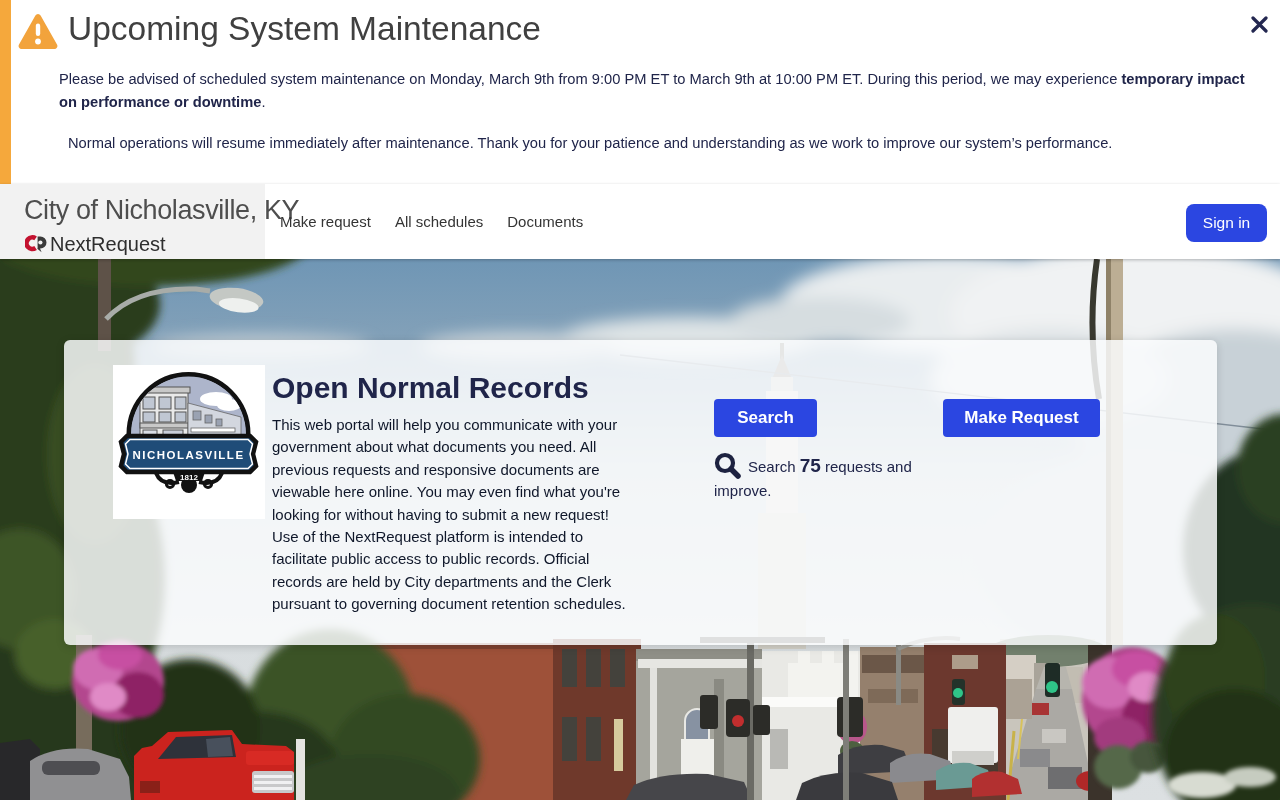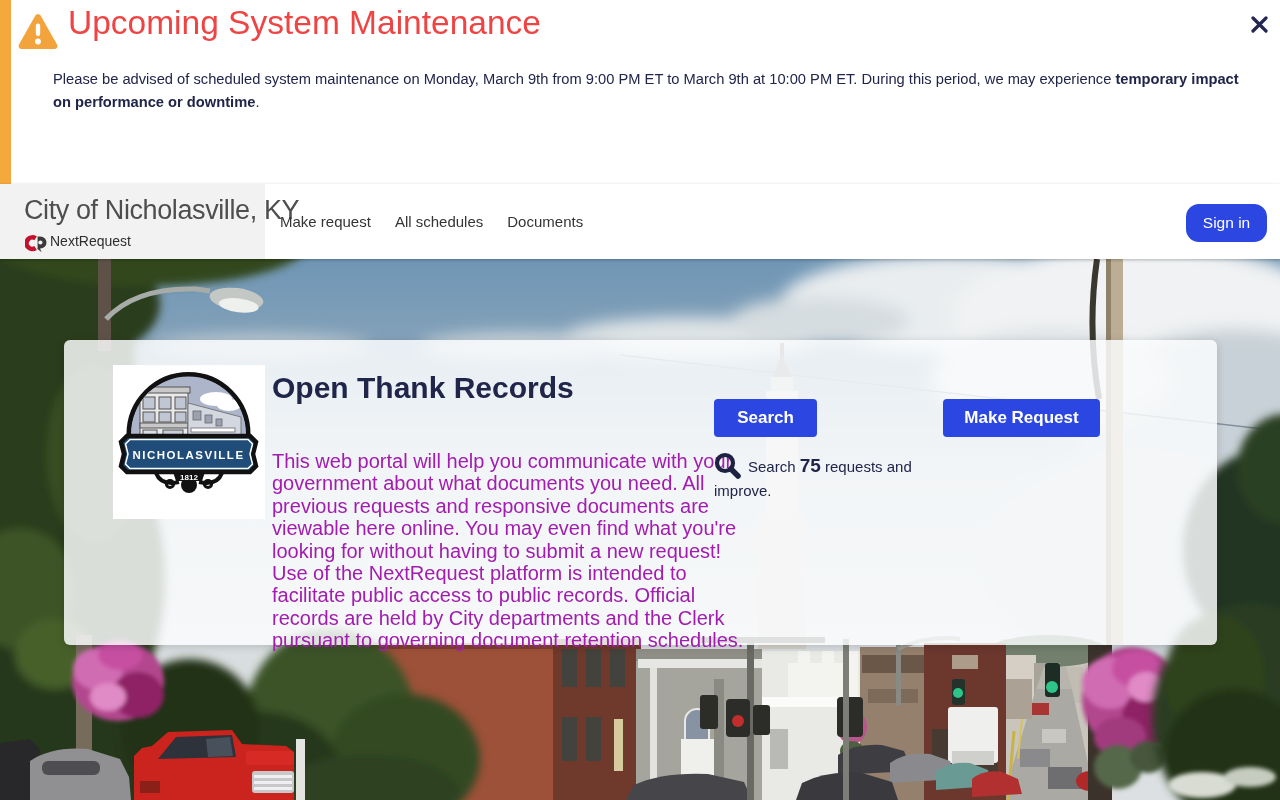--- a/index.html
+++ b/index.html
@@ -2,43 +2,43 @@
 <html><head>
 <meta charset="utf-8">
 <style>
 * { margin:0; padding:0; box-sizing:border-box; }
 html,body { width:1280px; height:800px; overflow:hidden; font-family:"Liberation Sans", sans-serif; }
 body { position:relative; background:#fff; }
 
 
 .banner { position:absolute; left:0; top:0; width:1280px; height:184px; background:#fff; border-left:11px solid #F5A83C; }
 .warn { position:absolute; left:7px; top:13px; }
-.banner h1 { position:absolute; left:57px; top:4px; font-size:33.5px; font-weight:400; color:#ef4444; }
-.banner .p1 { position:absolute; left:42px; top:68px; white-space:nowrap; font-size:14.7px; line-height:23px; color:#20254A; }
+.banner h1 { position:absolute; left:57px; top:10px; font-size:33.5px; font-weight:400; color:#404040; }
+.banner .p1 { position:absolute; left:48px; top:68px; white-space:nowrap; font-size:14.7px; line-height:23px; color:#20254A; }
 .banner .p2 { position:absolute; left:57px; top:132px; white-space:nowrap; font-size:14.7px; line-height:23px; color:#20254A; }
 .closex { position:absolute; right:12px; top:16px; }
 
 
 .header { position:absolute; left:0; top:184px; width:1280px; height:75px; background:#fff; box-shadow:0 1px 3px rgba(0,0,0,0.25); }
 .brand { position:absolute; left:0; top:0; width:265px; height:75px; background:#F2F2F2; }
 .city { position:absolute; left:24px; top:11px; font-size:27px; letter-spacing:-0.4px; color:#4E4E4E; white-space:nowrap; }
-.nrtext { position:absolute; left:50px; top:49px; font-size:14px; color:#2E2E2E; }
+.nrtext { position:absolute; left:50px; top:49px; font-size:20px; color:#2E2E2E; }
 .nav { position:absolute; left:280px; top:0; height:75px; display:flex; align-items:center; gap:24px; }
 .nav a { font-size:15px; color:#343434; text-decoration:none; }
-.signin { position:absolute; right:13px; top:20px; width:81px; height:38px; background:#2B46E1; color:#fff; font-size:15.5px; font-family:"Liberation Sans", sans-serif; border:none; border-radius:13px; }
+.signin { position:absolute; right:13px; top:20px; width:81px; height:38px; background:#2B46E1; color:#fff; font-size:15.5px; font-family:"Liberation Sans", sans-serif; border:none; border-radius:8px; }
 
 
 .hero { position:absolute; left:0; top:259px; width:1280px; height:541px; overflow:hidden; }
 .hero svg.bg { position:absolute; left:0; top:0; }
 
 
 .card { position:absolute; left:64px; top:81px; width:1153px; height:305px; background:rgba(252,253,254,0.84); border-radius:6px; box-shadow:0 2px 8px rgba(0,0,0,0.15); }
 .logobox { position:absolute; left:25px; top:25px; width:152px; height:154px; background:#fff;margin-left:24px; }
 .card h2 { position:absolute; left:208px; top:31px; font-size:30px; font-weight:700; color:#20254A; }
-.card .desc { position:absolute; left:208px; top:74px; font-size:20px; line-height:22.4px; color:#a21caf; white-space:nowrap;margin-top:36px; }
+.card .desc { position:absolute; left:208px; top:74px; font-size:15px; line-height:22.4px; color:#0f172a; white-space:nowrap; }
 .btn { position:absolute; top:59px; height:38px; background:#2B46E1; color:#fff; font-weight:700; font-size:17px; border-radius:4px; display:flex; align-items:center; justify-content:center; }
 .btn.search { left:650px; width:103px; }
 .btn.makereq { left:879px; width:157px; }
 .cap { position:absolute; top:112px; font-size:15px; line-height:23px; color:#20254A; white-space:nowrap; }
 .cap.s { left:650px; }
 .cap.m { left:879px; }
 .cap .num { font-size:19px; font-weight:700; }
 .cap svg { vertical-align:-7px; margin-right:7px; }
 </style>
 </head>
@@ -297,39 +297,40 @@
         <text x="75.5" y="93.5" font-size="11.5" font-weight="bold" fill="#fff" text-anchor="middle" font-family="Liberation Sans" letter-spacing="1.5">NICHOLASVILLE</text>
         <path d="M43,108 Q48,121 66,117" stroke="#111" stroke-width="4" fill="none"></path>
         <path d="M109,108 Q104,121 86,117" stroke="#111" stroke-width="4" fill="none"></path>
         <circle cx="57" cy="119" r="3.6" fill="none" stroke="#111" stroke-width="3"></circle>
         <circle cx="95" cy="119" r="3.6" fill="none" stroke="#111" stroke-width="3"></circle>
         <circle cx="76" cy="120" r="8" fill="#111"></circle>
         <polygon points="60,107 92,107 89,116 63,116" fill="#111"></polygon>
         <text x="76" y="114.5" font-size="8" font-weight="bold" fill="#fff" text-anchor="middle" font-family="Liberation Sans">1812</text>
       </svg>
     </div>
-    <h2>Open Thank Records</h2>
+    <h2>Open Normal Records</h2>
     <div class="desc">This web portal will help you communicate with your<br>government about what documents you need. All<br>previous requests and responsive documents are<br>viewable here online. You may even find what you're<br>looking for without having to submit a new request!<br>Use of the NextRequest platform is intended to<br>facilitate public access to public records. Official<br>records are held by City departments and the Clerk<br>pursuant to governing document retention schedules.</div>
     <div class="btn search">Search</div>
     <div class="btn makereq">Make Request</div>
     <div class="cap s"><svg width="27" height="27" viewBox="0 0 27 27">
           <circle cx="11" cy="11" r="8" fill="none" stroke="#1D2240" stroke-width="4.2"></circle>
           <line x1="17" y1="17" x2="24" y2="24" stroke="#1D2240" stroke-width="5.5" stroke-linecap="round"></line>
         </svg>Search <span class="num">75</span> requests and<br><span class="cap2">improve.</span></div>
   </div>
 </div>
 
 <div class="banner">
   <svg class="warn" width="40" height="36" viewBox="0 0 40 36">
     <path d="M17.4,2.5 a3,3 0 0 1 5.2,0 L39,31.5 a3,3 0 0 1 -2.6,4.5 L3.6,36 a3,3 0 0 1 -2.6,-4.5 Z" fill="#F2A33C"></path>
     <rect x="17.8" y="10.5" width="4.4" height="12.5" rx="2.2" fill="#fff"></rect>
     <circle cx="20" cy="28.5" r="2.9" fill="#fff"></circle>
   </svg>
   <h1>Upcoming System Maintenance</h1>
   <p class="p1">Please be advised of scheduled system maintenance on Monday, March 9th from 9:00 PM ET to March 9th at 10:00 PM ET. During this period, we may experience <b>temporary impact</b><br><b>on performance or downtime</b>.</p>
+  <p class="p2">Normal operations will resume immediately after maintenance. Thank you for your patience and understanding as we work to improve our system’s performance.</p>
   <svg class="closex" width="17" height="17" viewBox="0 0 17 17">
       <path d="M2,2 L15,15 M15,2 L2,15" stroke="#232750" stroke-width="3.2" stroke-linecap="round"></path>
     </svg>
 </div>
 
 <div class="header">
   <div class="brand">
     <div class="city">City of Nicholasville, KY</div>
     <svg style="position:absolute;left:25px;top:51px;" width="23" height="18" viewBox="0 0 23 18">
       <path d="M10.6,3.4 A5.8,5.8 0 1 0 10.6,13.0" stroke="#C3122F" stroke-width="4.6" fill="none"></path>

